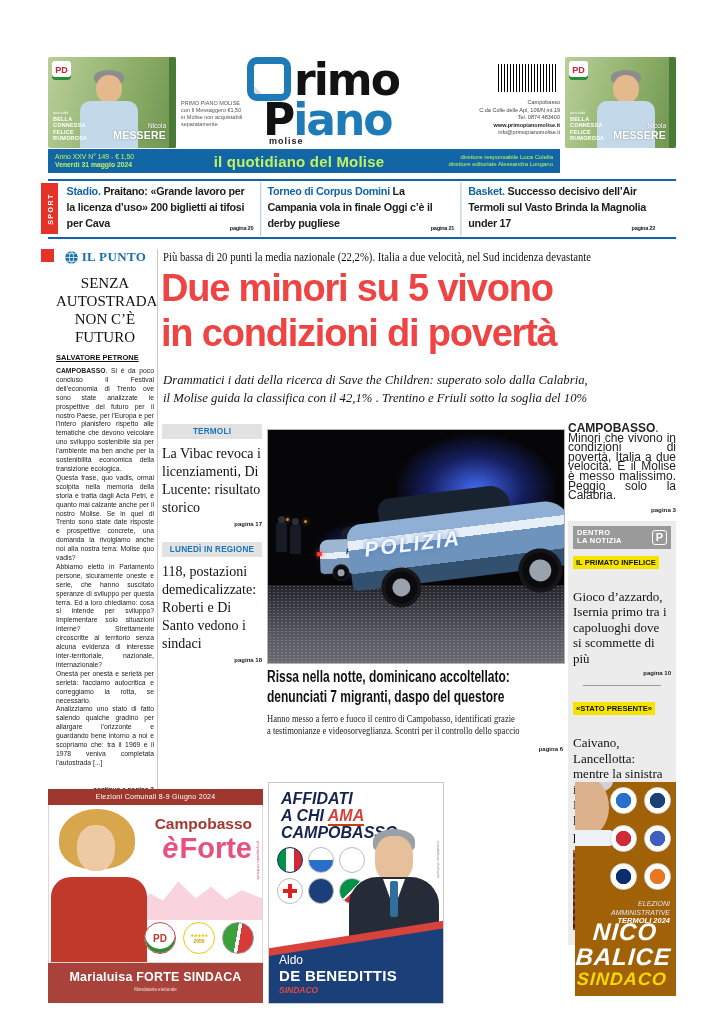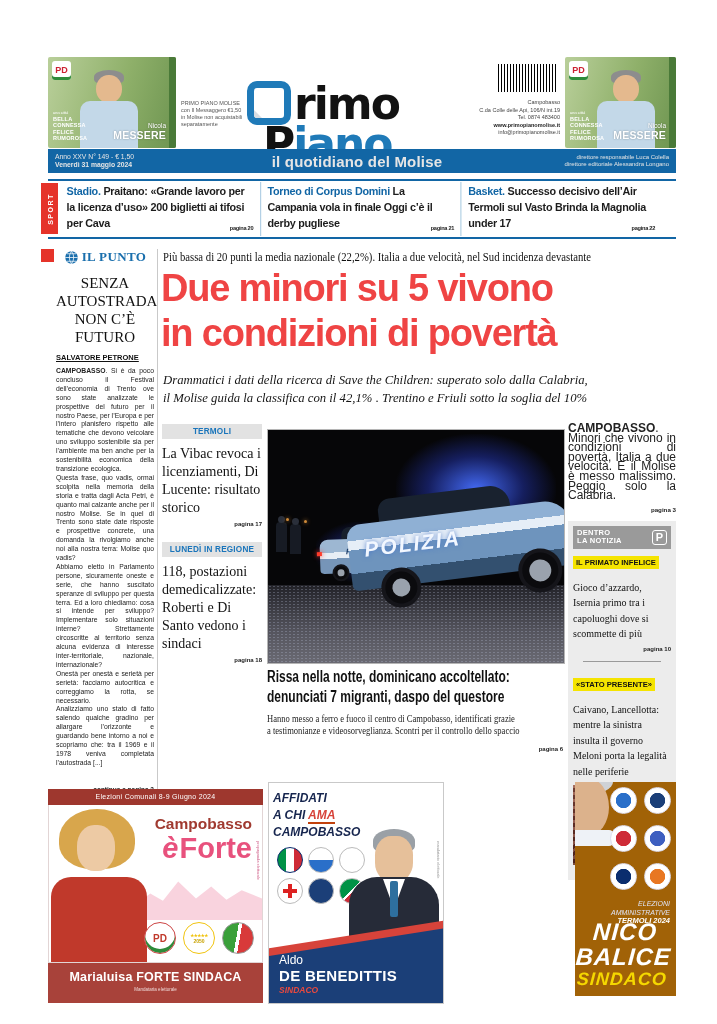--- a/index.html
+++ b/index.html
@@ -20,37 +20,37 @@
   .m-face{position:absolute;top:18px;left:48px;width:26px;height:28px;background:#e4b98e;border-radius:48%;}
   .m-shirt{position:absolute;top:44px;left:32px;width:58px;height:47px;background:#c3d8e8;border-radius:10px 10px 0 0;}
   .m-tag{position:absolute;left:5px;bottom:33px;color:#fff;font-size:4px;font-style:italic;}
   .m-slogan{position:absolute;left:5px;bottom:7px;color:#fff;font-weight:bold;font-size:5.5px;line-height:6.2px;letter-spacing:.2px;}
   .m-name{position:absolute;right:10px;bottom:7px;text-align:right;color:#fff;text-shadow:0 0 2px rgba(0,0,0,.35);}
   .m-first{font-size:6.5px;}
   .m-last{font-size:10.5px;font-weight:bold;letter-spacing:.2px;}
 
   
   .price-note{left:181px;top:100px;width:64px;font-size:5.5px;line-height:7px;color:#555;}
-  .logo{left:247px;top:57px;width:250px;margin-top:24px;}
+  .logo{left:247px;top:57px;width:250px;}
   .lg-row{font-family:"DejaVu Sans",sans-serif;font-weight:800;font-size:44px;line-height:36px;letter-spacing:-2px;}
   .lg-glyph{display:inline-block;width:30px;height:30px;background:#fff;border:7px solid #1f7ab8;border-radius:10px;
             vertical-align:-6px;margin-right:3px;position:relative;overflow:hidden;}
   .lg-glyph::after{content:"";position:absolute;left:-6px;bottom:-6px;width:0;height:0;
             border-left:20px solid #d9dde2;border-top:20px solid transparent;}
   .lg-black{color:#121212;}
   .lg-blue{color:#1f7ab8;}
   .lg-row2{margin-top:1px;padding-left:16px;}
   .lg-p{color:#121212;}
   .lg-sub{font-size:9px;letter-spacing:1px;color:#222;margin:-2px 0 0 22px;font-weight:bold;}
   .barcode{left:498px;top:64px;width:60px;height:28px;
            background:repeating-linear-gradient(90deg,#000 0 1px,#fff 1px 3px,#000 3px 4px,#fff 4px 6px);}
   .publisher{left:458px;top:99px;width:102px;text-align:right;font-size:5.5px;line-height:7.6px;color:#444;}
   .publisher .b{font-weight:bold;color:#222;}
 
-  .bluestrip{left:48px;top:149px;width:628px;height:24px;background:#1266a5;color:#e5e5e5;
+  .bluestrip{left:48px;top:149px;width:512px;height:24px;background:#1266a5;color:#bef264;
              display:flex;align-items:center;}
   .bs-left{font-size:6.8px;line-height:8px;padding-left:7px;width:120px;}
   .bs-left .b{font-weight:bold;}
   .bs-center{flex:1;text-align:center;font-size:15px;font-weight:bold;letter-spacing:.2px;}
   .bs-right{font-size:6px;line-height:7.5px;text-align:right;padding-right:7px;width:130px;}
 
   
   .rule{left:48px;width:628px;height:2px;background:#1266a5;}
   .sport-label{left:41px;top:183px;width:17px;height:51px;background:#e5332a;}
   .sport-label span{position:absolute;left:50%;top:50%;transform:translate(-50%,-50%) rotate(-90deg);
@@ -137,21 +137,21 @@
 
   
   .rightcol{left:568px;top:424px;width:108px;}
   .rc-summary{font-size:12px;line-height:9.6px;text-align:justify;color:#222;}
   .rc-page{text-align:right;font-size:6.2px;font-weight:bold;margin:5px 0 8px;color:#222;}
   .rc-box{background:#ececec;padding:5px;}
   .rc-box-head{background:#9a9a9a;color:#fff;padding:3px 4px;display:flex;justify-content:space-between;align-items:center;}
   .rc-box-title{font-size:7.5px;line-height:8.5px;font-weight:bold;letter-spacing:.3px;}
   .rc-box-logo{font-size:11px;font-weight:bold;border:1.5px solid #fff;border-radius:3px;padding:0 3px;line-height:13px;}
   .rc-label{display:inline-block;background:#f5e400;font-size:7.6px;font-weight:bold;padding:2px 3px;margin-top:7px;color:#111;}
-  .rc-title{font-family:"Liberation Serif",serif;font-size:10px;line-height:15.5px;margin-top:11px;color:#111;}
+  .rc-title{font-family:"Liberation Serif",serif;font-size:13px;line-height:15.5px;margin-top:20px;color:#111;}
   .rc-ipage{text-align:right;font-size:6px;font-weight:bold;margin-top:4px;color:#222;}
   .rc-div{border-top:1px solid #9a9a9a;margin:9px 10px;}
   .rc-photo{position:relative;height:80px;margin-top:6px;overflow:hidden;
     background:linear-gradient(180deg,#8a5a4a 0%,#6b3a30 45%,#43221c 100%);}
   .rc-photo::before{content:"";position:absolute;inset:0;
     background:repeating-linear-gradient(172deg,rgba(220,150,130,.35) 0 3px,rgba(80,30,24,.45) 3px 7px);}
   .rcw-hair{position:absolute;right:5px;top:8px;width:30px;height:42px;background:#2a1c16;border-radius:45%;}
   .rcw-face{position:absolute;right:10px;top:14px;width:18px;height:23px;background:#e2b694;border-radius:45%;}
   .rcw-body{position:absolute;right:0;top:46px;width:42px;height:36px;background:#3a3f4a;border-radius:8px 8px 0 0;}
 
@@ -173,21 +173,21 @@
   .f-logo.pd{color:#c0392b;font-weight:bold;font-size:10px;box-shadow:inset 0 -4px 0 #2e8b3a;}
   .f-logo.m5s{border-color:#f1c40f;color:#c8a200;font-weight:bold;font-size:5px;}
   .f-logo.m5s .st{font-size:4.5px;color:#f1c40f;letter-spacing:-.5px;}
   .f-logo.avs{background:linear-gradient(100deg,#3aa03a 45%,#fff 45% 55%,#d83a3a 55%);border-color:#999;}
   .f-side{position:absolute;right:1px;top:36px;writing-mode:vertical-rl;font-size:4px;color:#d0608a;}
   .f-foot{height:40px;background:#a8423a;color:#fff;text-align:center;padding-top:7px;box-sizing:border-box;}
   .f-footname{font-size:12.5px;font-weight:bold;letter-spacing:.2px;}
   .f-footnote{font-size:4.5px;opacity:.8;margin-top:3px;}
 
   .ad-db{left:268px;top:782px;width:174px;height:220px;border:1px solid #c9c9c9;background:#fff;overflow:hidden;}
-  .db-txt{position:absolute;left:4px;top:7px;font-style:italic;font-weight:800;font-size:12px;line-height:17px;color:#16254e;}
+  .db-txt{position:absolute;left:12px;top:7px;font-style:italic;font-weight:800;font-size:16px;line-height:17px;color:#16254e;}
   .db-ama{color:#d7433a;border-bottom:2px solid #c2410c;}
   .db-logos{position:absolute;left:8px;top:64px;display:grid;grid-template-columns:repeat(3,26px);gap:5px;}
   .db-logo{width:26px;height:26px;border-radius:50%;border:1px solid #bbb;box-sizing:border-box;
            display:flex;align-items:center;justify-content:center;font-size:4.5px;font-weight:bold;}
   .db-1{background:linear-gradient(90deg,#009246 33%,#fff 33% 66%,#ce2b37 66%);border-color:#0a2d6e;}
   .db-2{background:linear-gradient(180deg,#fff 50%,#2a6fc9 50%);}
   .db-3{background:#fff;color:#1b3f78;}
   .db-4{background:linear-gradient(#d22 0 0) center/14px 4px no-repeat,linear-gradient(#d22 0 0) center/4px 14px no-repeat,#fff;}
   .db-5{background:#1b3f78;color:#fff;}
   .db-6{background:linear-gradient(135deg,#009246 46%,#fff 46% 54%,#ce2b37 54%);}

